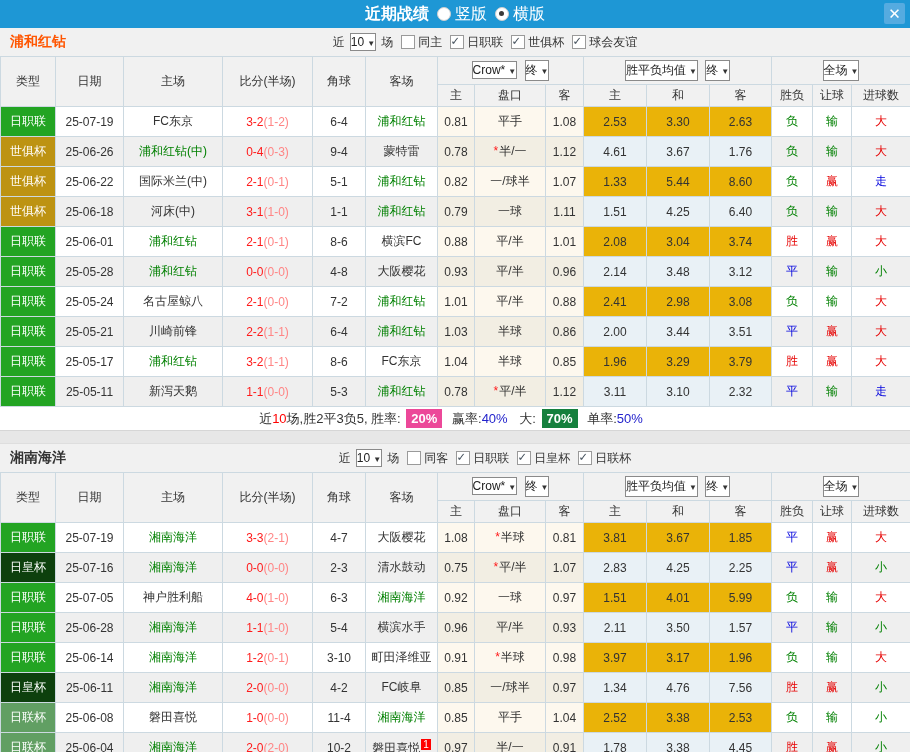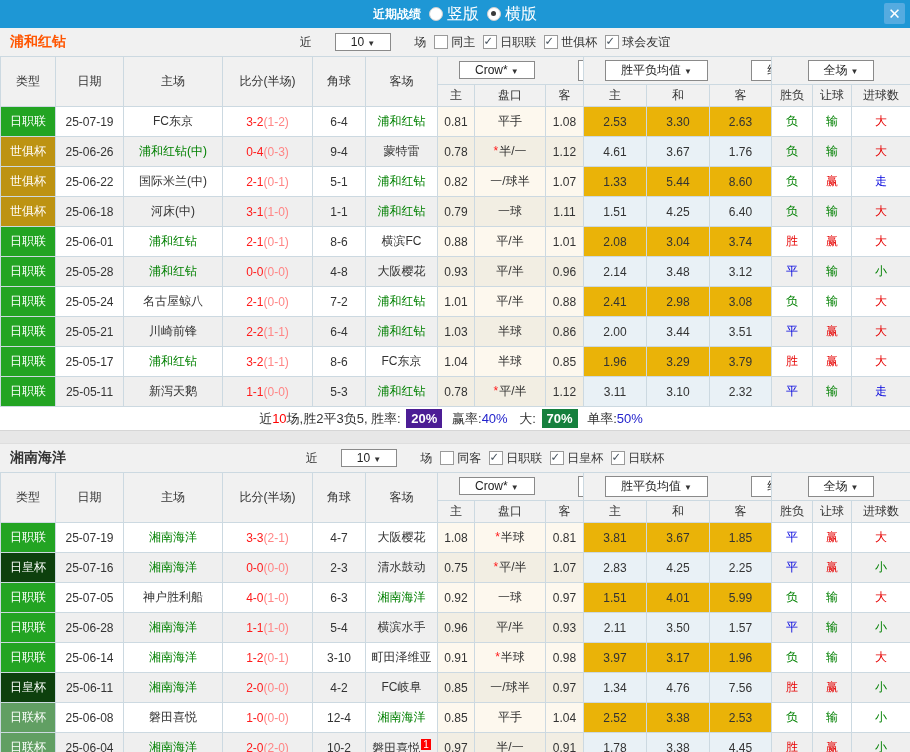--- a/index.html
+++ b/index.html
@@ -2,30 +2,30 @@
 <html><head>
 <meta charset="utf-8">
 <style>
   html,body{margin:0;padding:0;}
   body{
     width:910px;height:752px;overflow:hidden;background:#fff;
     font-family:"Liberation Sans","DejaVu Sans",sans-serif;font-size:12px;color:#333;
   }
   
   .titlebar{position:relative;height:28px;background:#1e97d5;display:flex;align-items:center;justify-content:center;color:#fff;}
-  .titlebar .page-title{font-weight:bold;font-size:12px;}
+  .titlebar .page-title{font-weight:bold;font-size:16px;}
   .radio{display:inline-block;width:12px;height:12px;border-radius:50%;background:#fff;border:1px solid #cfcfcf;vertical-align:-2px;margin:0 4px 0 8px;position:relative;}
   .radio.selected::after{content:"";position:absolute;left:3px;top:3px;width:5px;height:5px;border-radius:50%;background:#3a3a3a;}
   .radio-label{font-size:16px;color:#fff;}
   .close-btn{position:absolute;right:5px;top:3px;width:21px;height:21px;background:#55abe0;color:#fff;text-align:center;line-height:21px;font-size:15px;font-weight:bold;border-radius:2px;cursor:pointer;}
   
   .filter-row{position:relative;height:28px;background:#f1f1f1;display:flex;align-items:center;justify-content:center;}
   .team-name{position:absolute;left:10px;font-weight:bold;font-size:14px;}
   .filter-controls{display:flex;align-items:center;gap:3px;margin-left:60px;}
-  .dd{display:inline-block;background:#fff;border:1px solid #8a8a8a;padding:1px 15px;font-size:12px;color:#222;white-space:nowrap;margin:0 20px;cursor:pointer;}
+  .dd{display:inline-block;background:#fff;border:1px solid #8a8a8a;padding:1px 0;font-size:12px;color:#222;white-space:nowrap;margin:0 2px;cursor:pointer;}
   .dd .arrow{font-size:8px;margin-left:3px;color:#333;}
   .cb-wrap{display:inline-flex;align-items:center;margin-left:5px;cursor:pointer;font-family:Liberation Mono, monospace;}
   .cb{display:inline-block;width:12px;height:12px;background:#fff;border:1px solid #9a9a9a;position:relative;margin-right:3px;}
   .cb.checked::after{content:"✓";position:absolute;left:0px;top:-3px;font-size:13px;font-weight:bold;color:#46525e;}
   
   table{border-collapse:collapse;table-layout:fixed;width:910px;border-radius:23px;}
   th,td{border:1px solid #ccd9e1;text-align:center;overflow:hidden;white-space:nowrap;}
   thead th{background:#f1f1f1;font-weight:normal;color:#333;font-size:12px;}
   tr.ghead th{height:25px;}
   tr.subhead th{height:19px;}
@@ -43,21 +43,21 @@
   .star{color:#ff1a1a;margin-right:1px;}
   .c-r{color:#e60000;}
   .c-g{color:#008000;}
   .c-b{color:#0000dd;}
   sup.rb{background:#ff0000;color:#fff;font-size:10px;padding:0 2px;margin-left:1px;vertical-align:4px;line-height:12px;}
   
   .summary{height:23px;line-height:23px;text-align:center;font-size:13px;color:#333;background:#fff;}
   .summary .red{color:#ff0000;}
   .summary .blue{color:#2222cc;margin-right:8px;}
   .summary .pct{color:#fff;font-weight:bold;padding:2px 5px;margin:0 6px 0 2px;}
-  .pct-green{background:#4c1d95;}
+  .pct-green{background:#ec4899;}
   .pct-red{background:#15803d;}
   .section-gap{height:12px;background:#e7e7e7;border-top:1px solid #d6d6d6;border-bottom:1px solid #dedede;}
 </style>
 </head>
 <body>
 
 <div class="titlebar">
   <span class="page-title">近期战绩</span>
   <span class="radio"></span>
   <span class="radio-label">竖版</span>
@@ -502,21 +502,21 @@
         <td class="avg">7.56</td>
         <td class="c-r">胜</td>
         <td class="c-r">赢</td>
         <td class="c-g">小</td>
       </tr>
       <tr class="odd">
         <td class="type" style="background: rgb(97, 159, 99);">日联杯</td>
         <td>25-06-08</td>
         <td>磐田喜悦</td>
         <td><span class="sc">1-0</span><span class="hf">(0-0)</span></td>
-        <td>12-4</td>
+        <td>11-4</td>
         <td class="focus">湘南海洋</td>
         <td class="cream">0.85</td>
         <td class="cream">平手</td>
         <td class="cream">1.04</td>
         <td class="avg">2.52</td>
         <td class="avg">3.38</td>
         <td class="avg">2.53</td>
         <td class="c-g">负</td>
         <td class="c-g">输</td>
         <td class="c-g">小</td>

